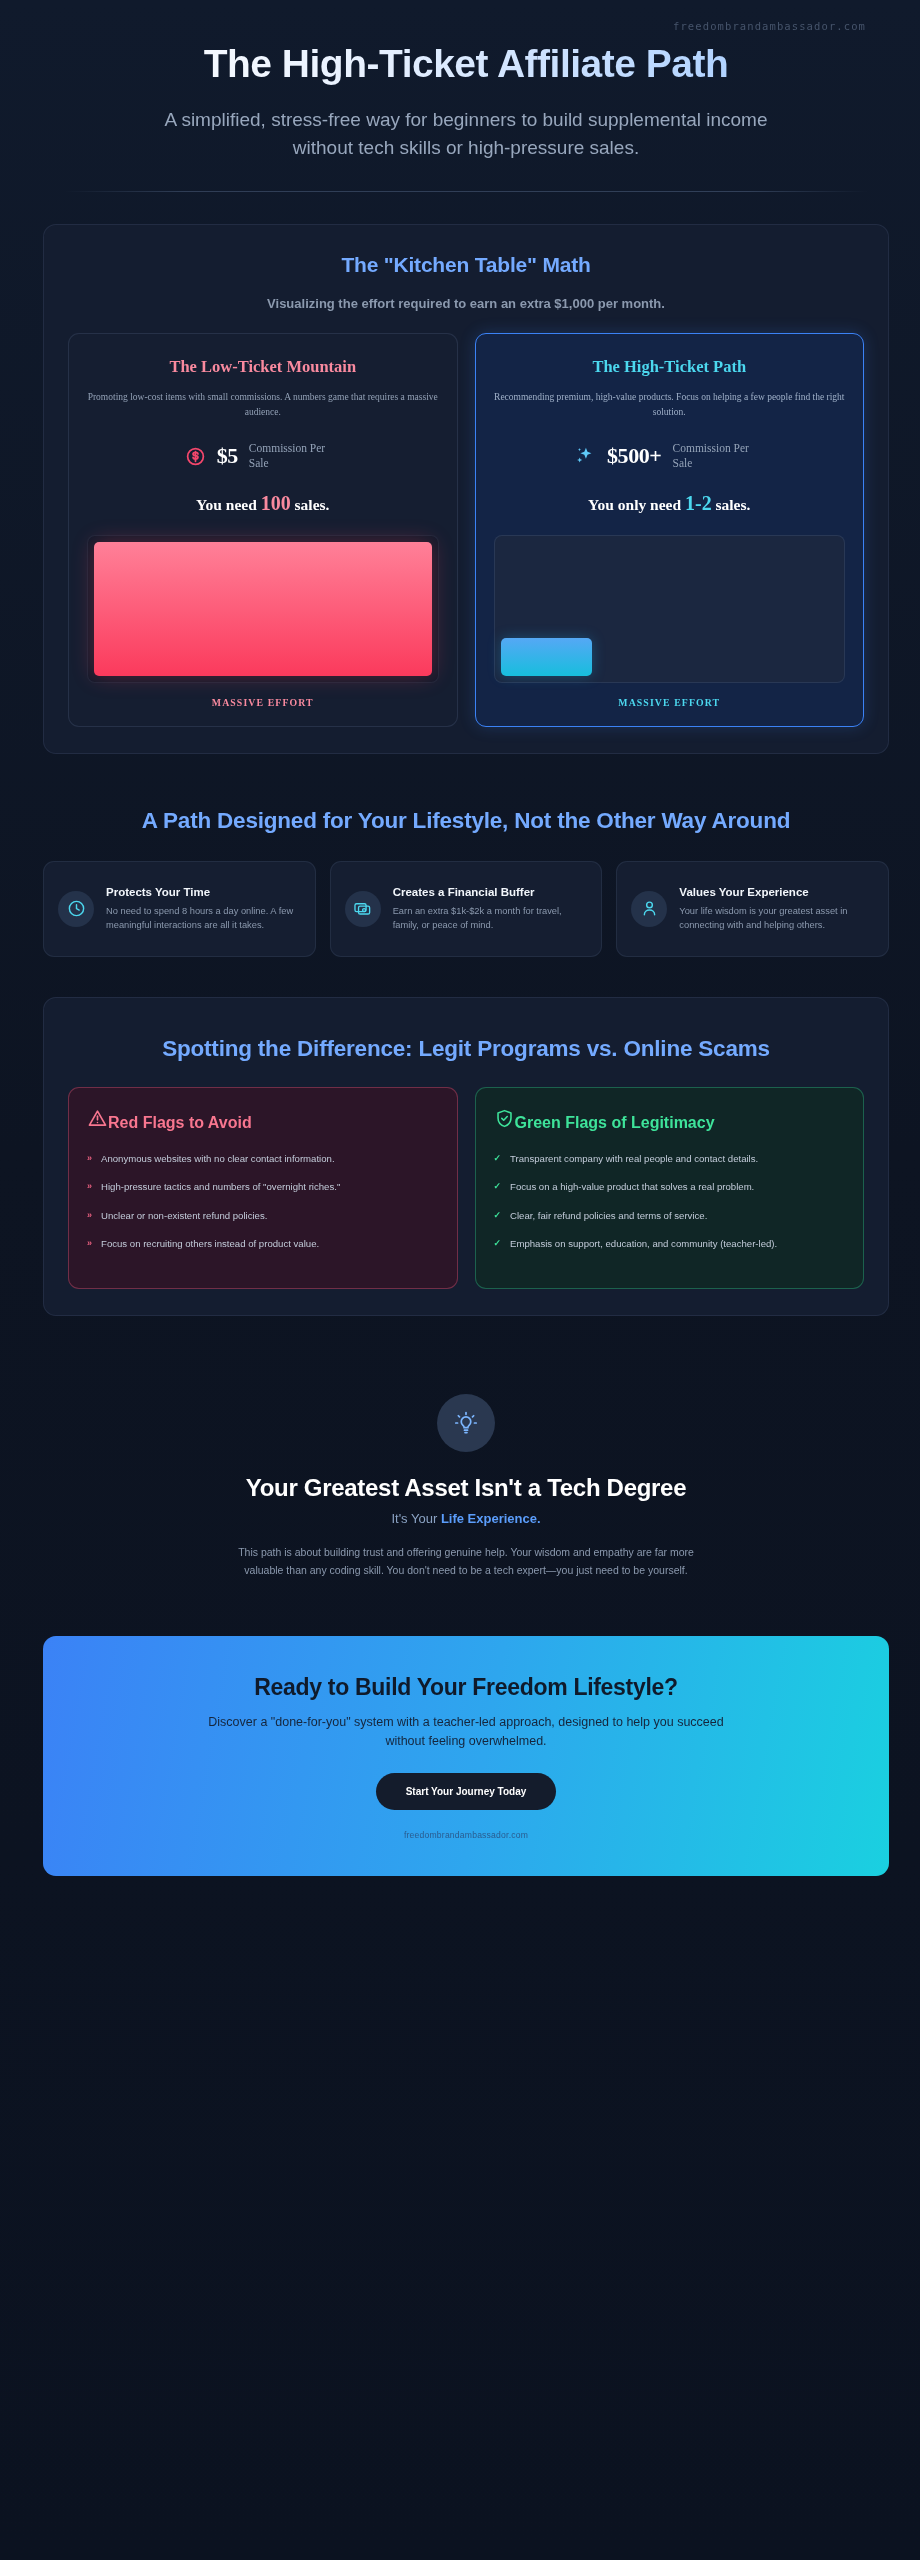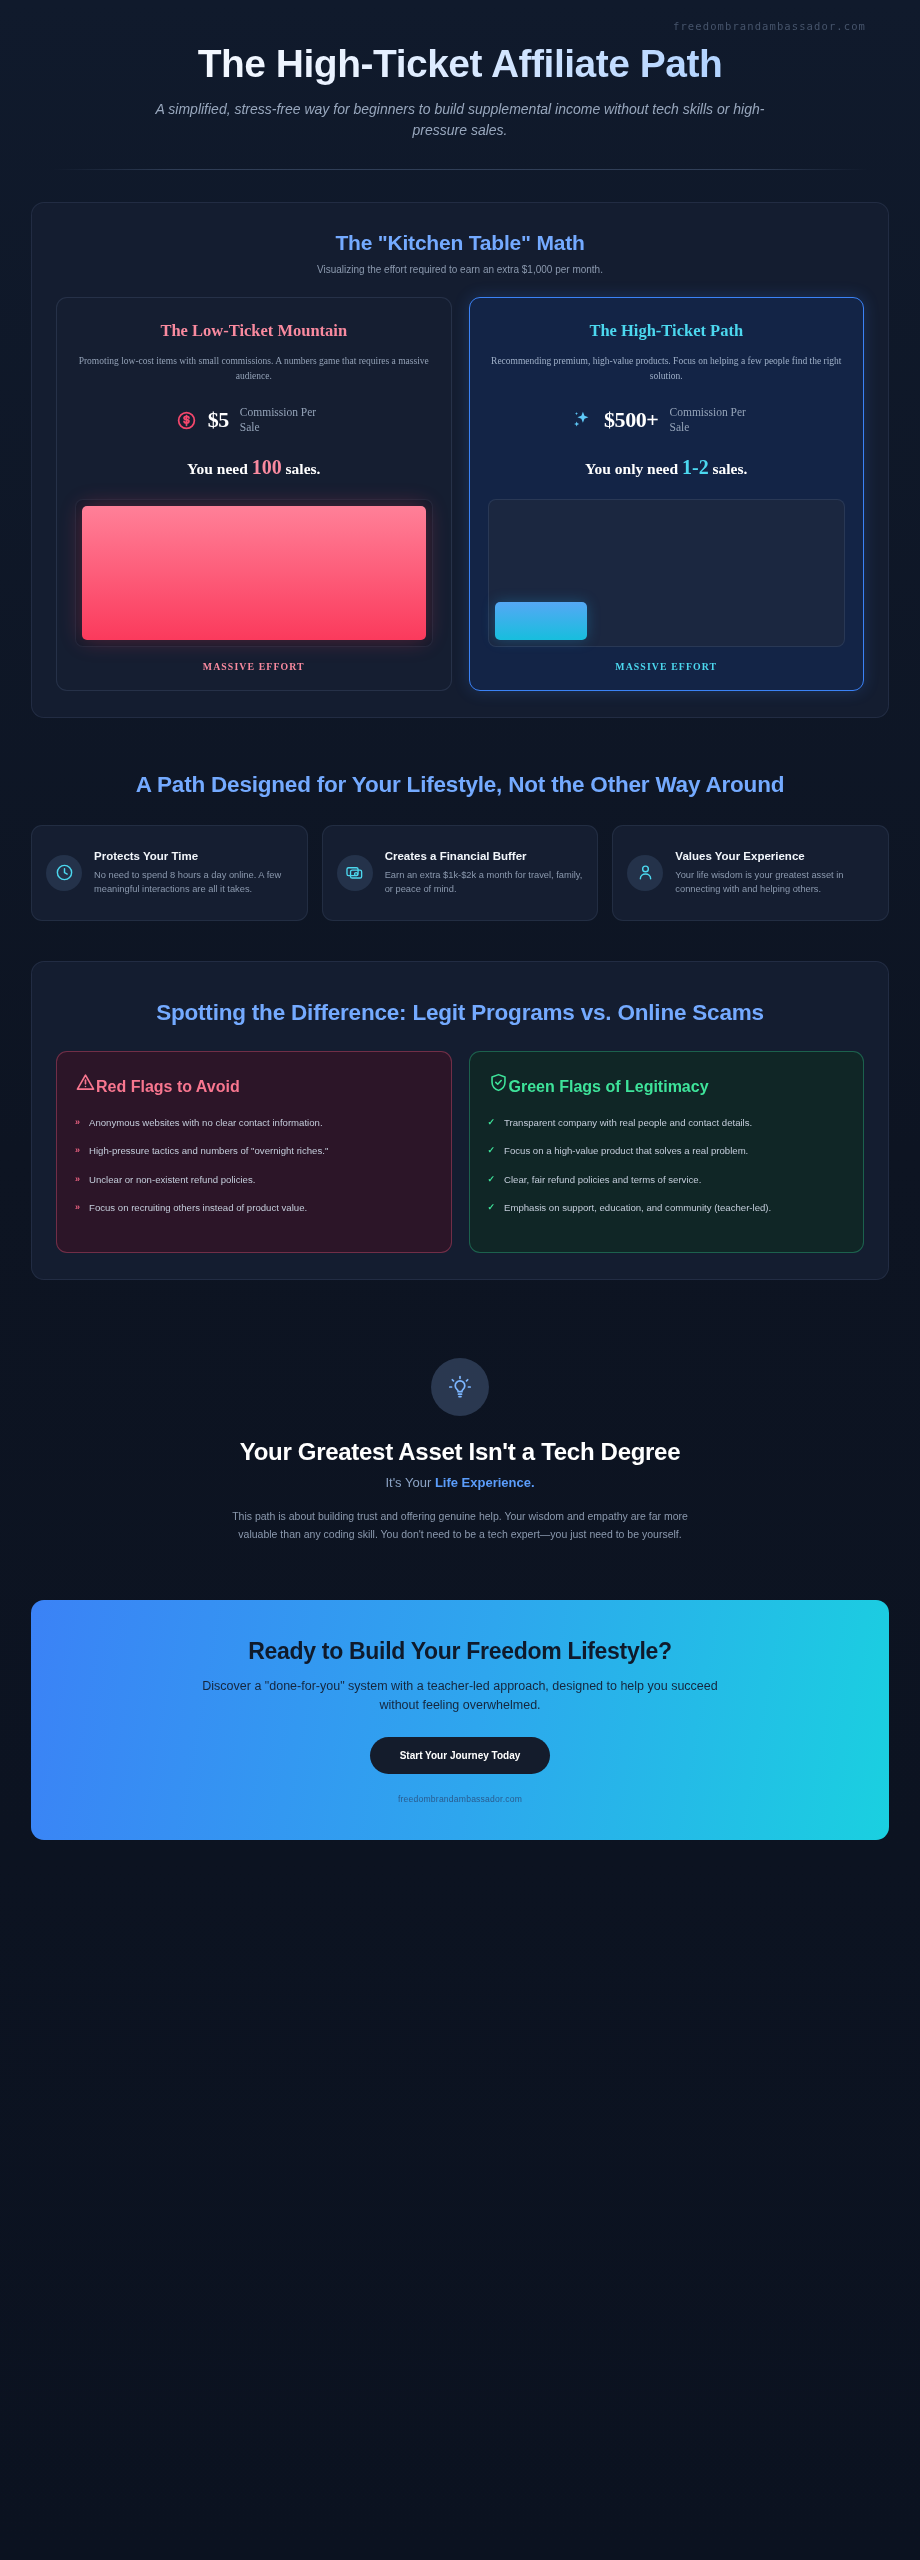--- a/index.html
+++ b/index.html
@@ -10,21 +10,21 @@
     background: #0e1626;
     font-family: "Liberation Sans", sans-serif;
     color: #e8edf5;
     overflow-x: hidden;
   }
 
   .page {
     width: 920px;
     min-height: 2560px;
     background: linear-gradient(180deg, #101a2c 0%, #0d1422 45%, #0b1220 100%);
-    padding: 0 0 0 0;
+    padding: 0 0 0 12px;
     position: relative;
   }
 
   
   .hero {
     padding: 16px 52px 0 52px;
     position: relative;
   }
   .watermark-top {
     text-align: right;
@@ -42,26 +42,25 @@
     letter-spacing: -0.5px;
     margin-top: 10px;
     background: linear-gradient(100deg, #ffffff 0%, #e8f1ff 38%, #9cc7ff 100%);
     -webkit-background-clip: text;
     background-clip: text;
     color: transparent;
     line-height: 1.12;
   }
   .hero-sub {
     text-align: center;
-    font-size: 14px;
+    font-size: 19px;
     color: #98a7bd;
     line-height: 1.5;
-    margin: 13px auto 0 auto;
+    margin: 20px auto 0 auto;
     max-width: 620px;
-    font-style: italic;
   }
   .hero-divider {
     height: 1px;
     background: linear-gradient(90deg, rgba(255,255,255,0) 0%, rgba(120,145,185,0.30) 15%, rgba(120,145,185,0.32) 85%, rgba(255,255,255,0) 100%);
     margin: 28px 0 0 0;
   }
 
   
   .panel {
     margin: 32px 31px 0 31px;
@@ -72,23 +71,24 @@
   }
   .panel-title {
     text-align: center;
     font-size: 21px;
     font-weight: bold;
     color: #74aaff;
     letter-spacing: -0.2px;
   }
   .panel-sub {
     text-align: center;
-    font-size: 10px;
+    font-size: 13px;
     color: #8b99ae;
-    margin-top: 9px;
+    margin-top: 19px;
+    font-weight: bold;
   }
 
   
   .compare {
     display: flex;
     gap: 17px;
     margin-top: 22px;
   }
   .ccard {
     flex: 1 1 0;

